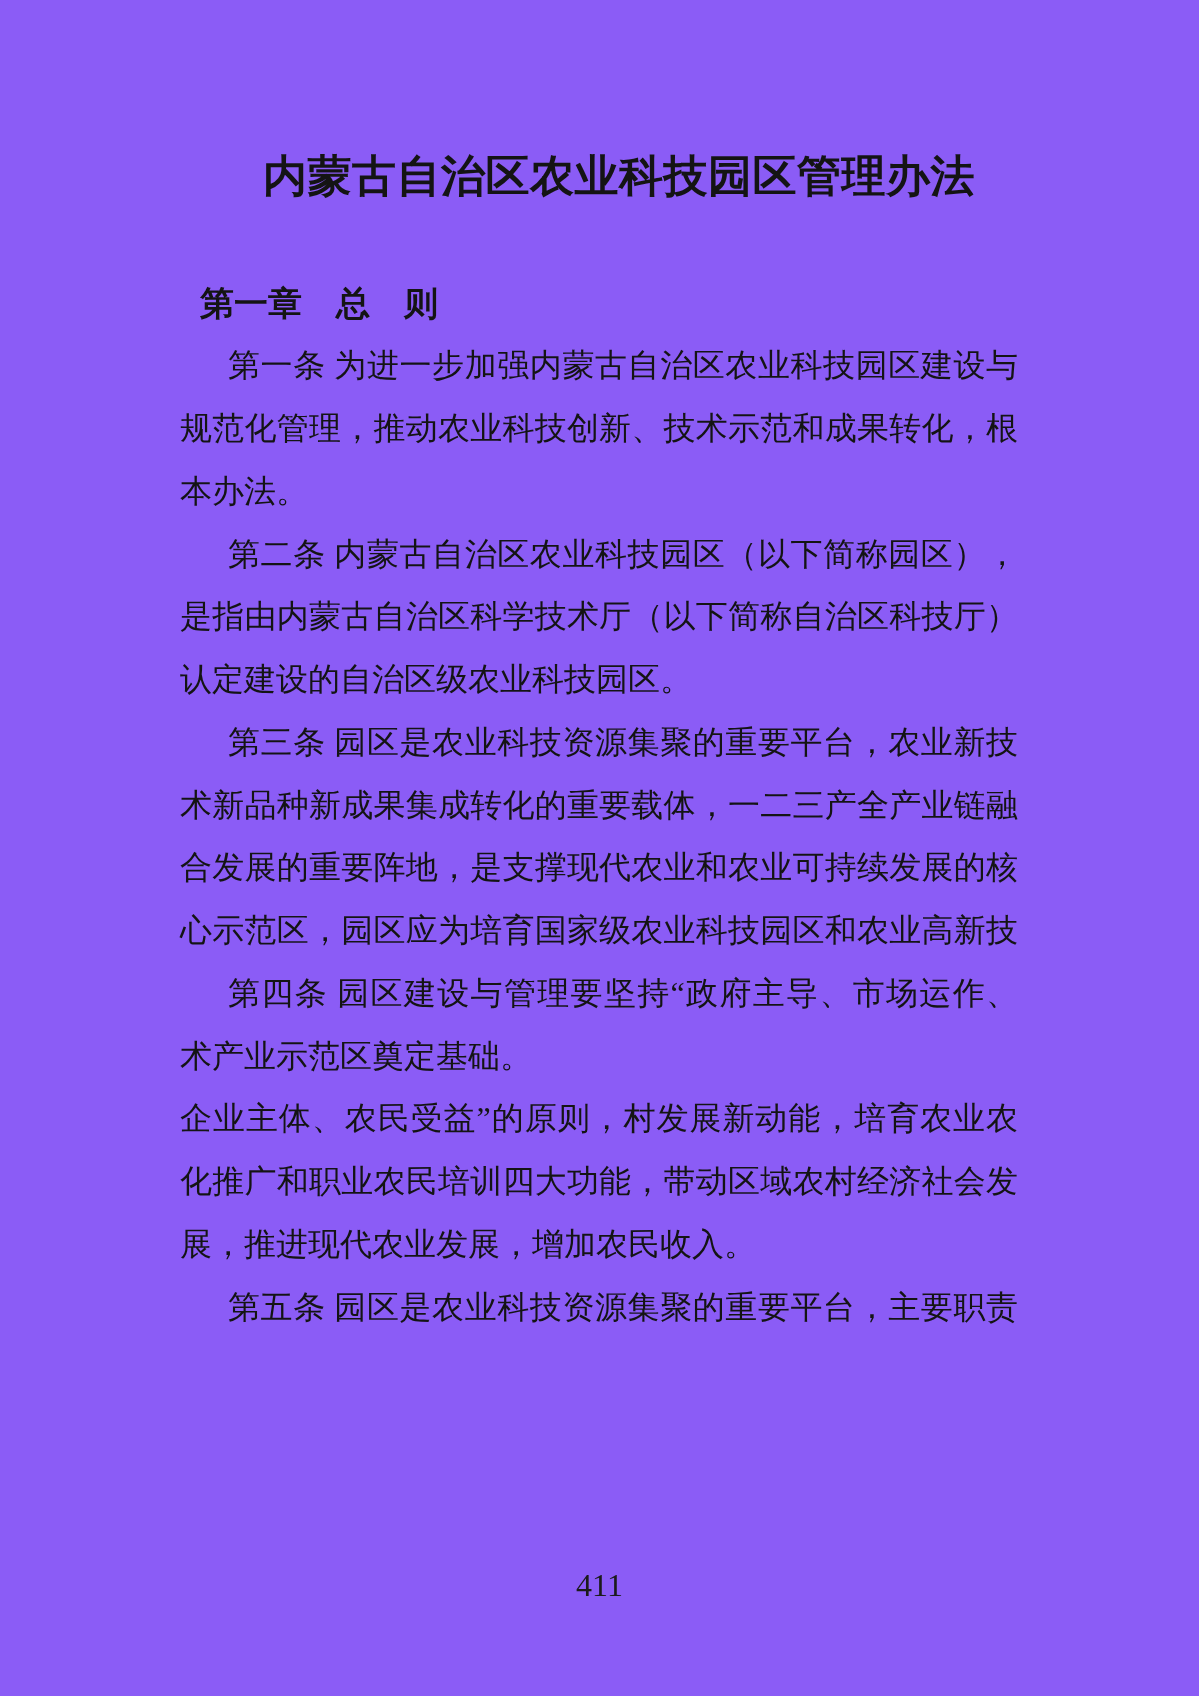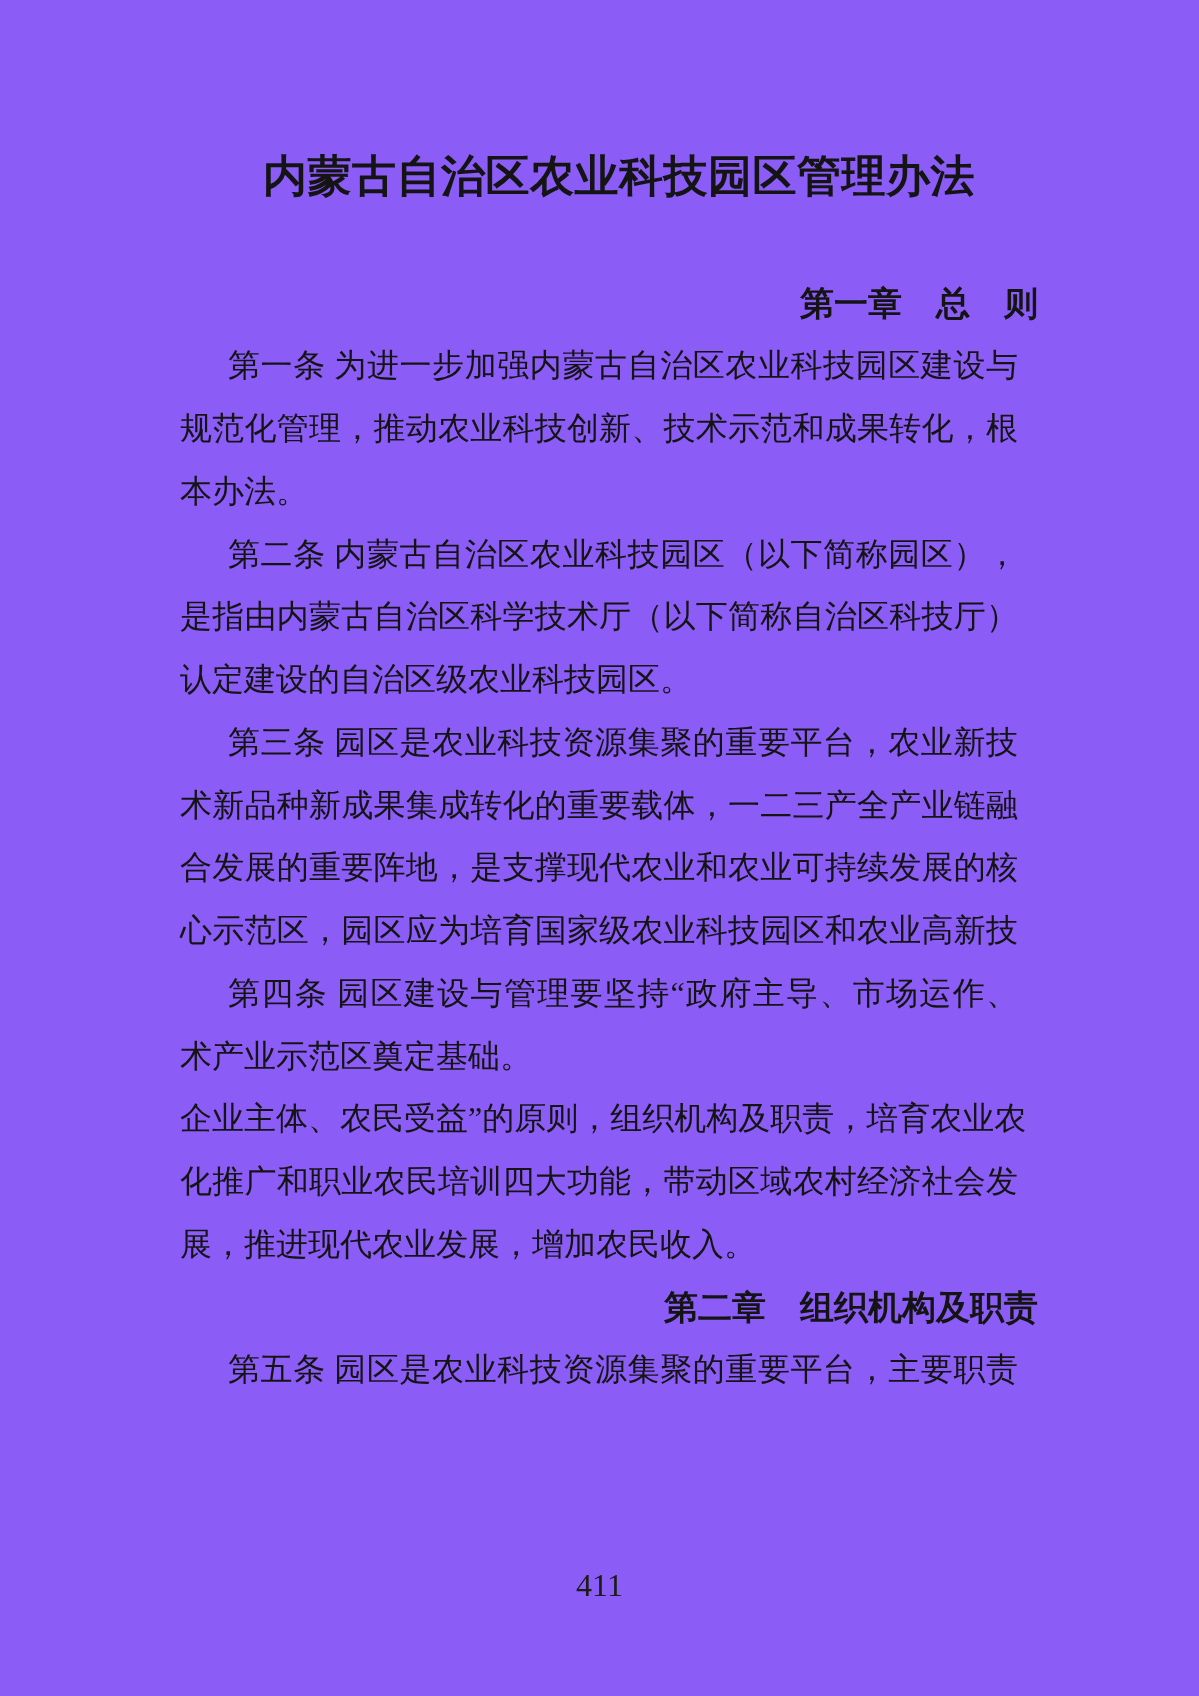--- a/index.html
+++ b/index.html
@@ -30,21 +30,21 @@
     position: relative;
     left: 20px;
     white-space: nowrap;
     font-family: "Liberation Serif", "DejaVu Serif", serif;
   }
   .chapter-heading {
     margin: 0;
     font-size: 34px;
     font-weight: bold;
     line-height: 62.75px;
-    text-align: right;
+    text-align: left;
     position: relative;
     left: 20px;
     white-space: nowrap;
     font-family: "Liberation Sans", "DejaVu Sans", sans-serif;
   }
   .line {
     font-size: 32px;
     line-height: 62.75px;
     text-align: justify;
     text-align-last: justify;
@@ -82,21 +82,20 @@
         <div class="line last">本办法。</div>
         <div class="line first">第二条 内蒙古自治区农业科技园区（以下简称园区），</div>
         <div class="line">是指由内蒙古自治区科学技术厅（以下简称自治区科技厅）</div>
         <div class="line last">认定建设的自治区级农业科技园区。</div>
         <div class="line first">第三条 园区是农业科技资源集聚的重要平台，农业新技</div>
         <div class="line">术新品种新成果集成转化的重要载体，一二三产全产业链融</div>
         <div class="line">合发展的重要阵地，是支撑现代农业和农业可持续发展的核</div>
         <div class="line">心示范区，园区应为培育国家级农业科技园区和农业高新技</div>
         <div class="line first">第四条 园区建设与管理要坚持“政府主导、市场运作、</div>
         <div class="line last">术产业示范区奠定基础。</div>
-        <div class="line">企业主体、农民受益”的原则，组织机构及职责，培育农业农</div>
+        <div class="line">企业主体、农民受益”的原则，村发展新动能，培育农业农</div>
         <div class="line">化推广和职业农民培训四大功能，带动区域农村经济社会发</div>
         <div class="line last">展，推进现代农业发展，增加农民收入。</div>
-        <div class="chapter-heading">第二章　组织机构及职责</div>
         <div class="line first">第五条 园区是农业科技资源集聚的重要平台，主要职责</div>
       </div>
   </div>
   <div class="page-footer">411</div>
 </div>
 
 </body></html>

